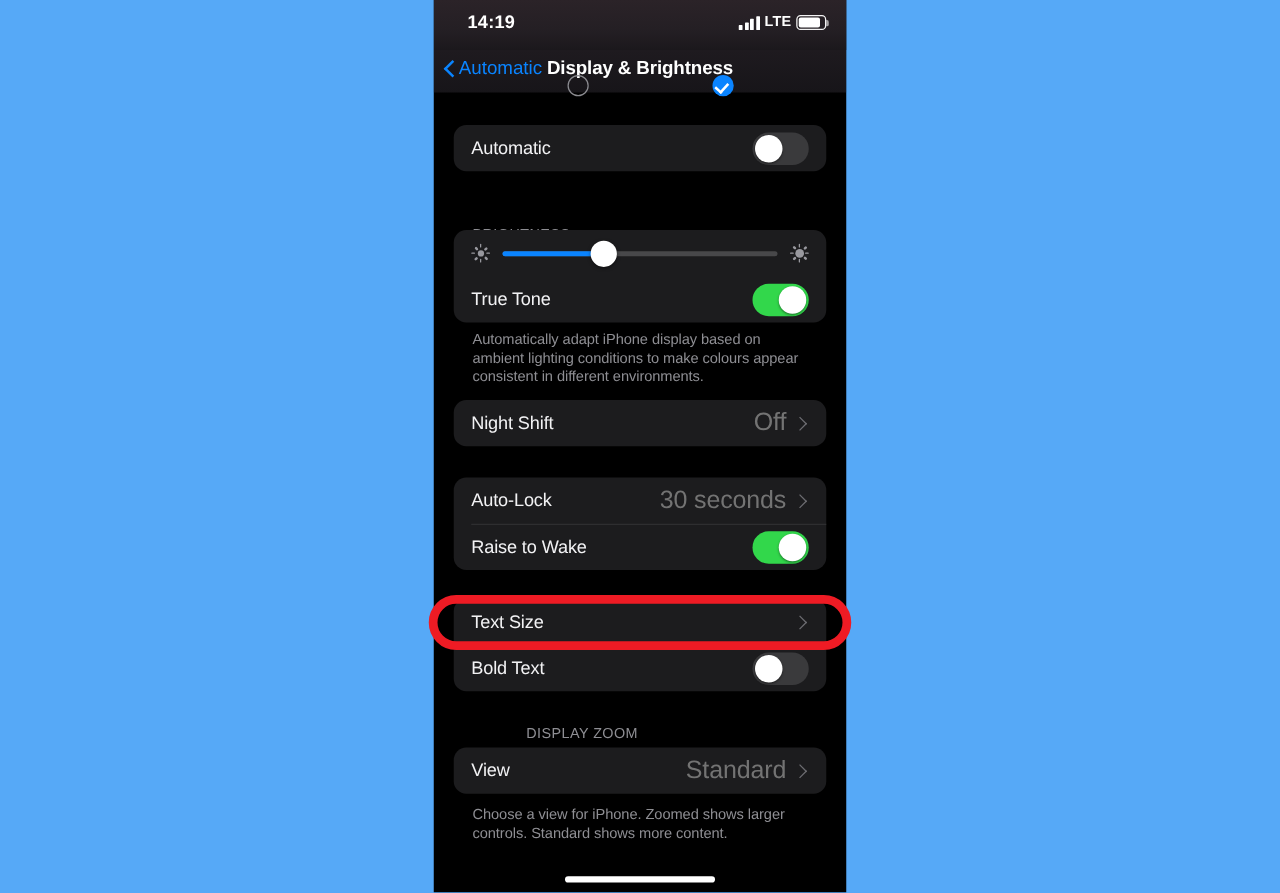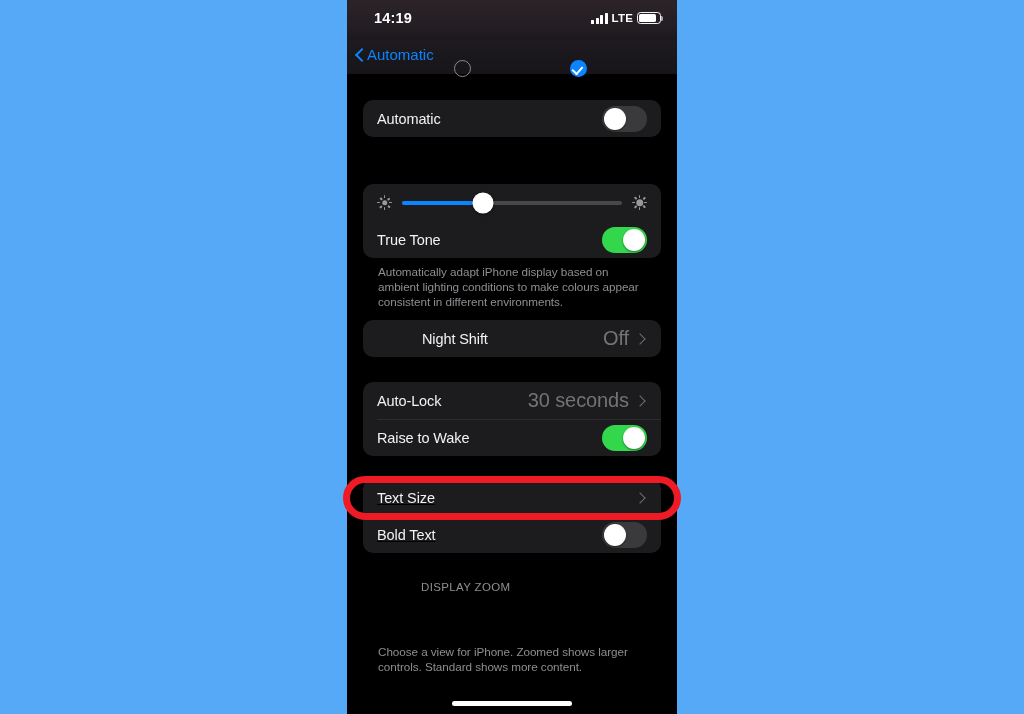--- a/index.html
+++ b/index.html
@@ -168,20 +168,21 @@
             <div class="fill"></div>
           </div>
       </div>
     </div>
 
     <div class="navbar">
       <div class="nav-back">
         <span class="chev-left"></span>
         <span>Automatic</span>
       </div>
+      <div class="nav-title">Display &amp; Brightness</div>
     </div>
 
     <div class="content">
 
       <div class="appearance">
         <div class="circ empty"></div>
         <div class="circ checked"></div>
       </div>
 
       <div class="card" style="top:26px;">
@@ -227,21 +228,21 @@
         <div class="row">
           <span class="row-label">True Tone</span>
           <span class="toggle on">
               <span class="knob"></span>
             </span>
         </div>
       </div>
 
       <div class="footnote" style="top:190px;">Automatically adapt iPhone display based on ambient lighting conditions to make colours appear consistent in different environments.</div>
 
-      <div class="card" style="top:246px;padding-left:45px;">
+      <div class="card" style="top:246px;">
         <div class="row">
           <span class="row-label">Night Shift</span>
           <span class="row-value">Off</span>
           <span class="chev-r"></span>
         </div>
       </div>
 
       <div class="card" style="top:308px;">
         <div class="row">
           <span class="row-label">Auto-Lock</span>
@@ -249,35 +250,42 @@
           <span class="chev-r"></span>
         </div>
         <div class="row">
           <span class="row-label">Raise to Wake</span>
           <span class="toggle on">
               <span class="knob"></span>
             </span>
         </div>
       </div>
 
-      <div class="card" style="top:405px;text-decoration:underline;">
+      <div class="card" style="top:405px;">
         <div class="row">
           <span class="row-label">Text Size</span>
           <span class="chev-r" style="margin-left:auto;"></span>
         </div>
         <div class="row">
           <span class="row-label">Bold Text</span>
           <span class="toggle off">
               <span class="knob"></span>
             </span>
         </div>
       </div>
 
       <div class="section-hdr" style="top:507px;margin-left:43px;">DISPLAY ZOOM</div>
 
+      <div class="card" style="top:524px;">
+        <div class="row">
+          <span class="row-label">View</span>
+          <span class="row-value">Standard</span>
+          <span class="chev-r"></span>
+        </div>
+      </div>
 
       <div class="footnote" style="top:570px;">Choose a view for iPhone. Zoomed shows larger controls. Standard shows more content.</div>
 
     </div>
 
     <div class="home-ind"></div>
   </div>
 
   <div id="annot" style="border-color: rgb(238, 27, 36);"></div>
 

